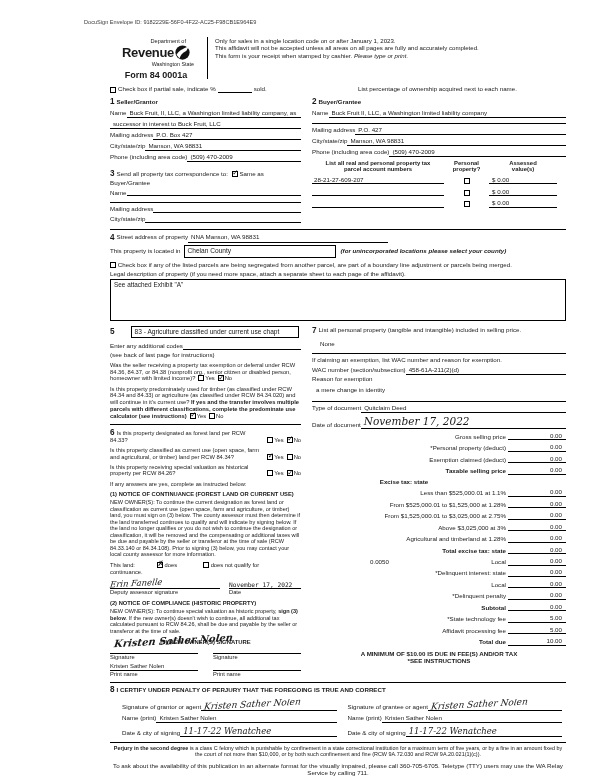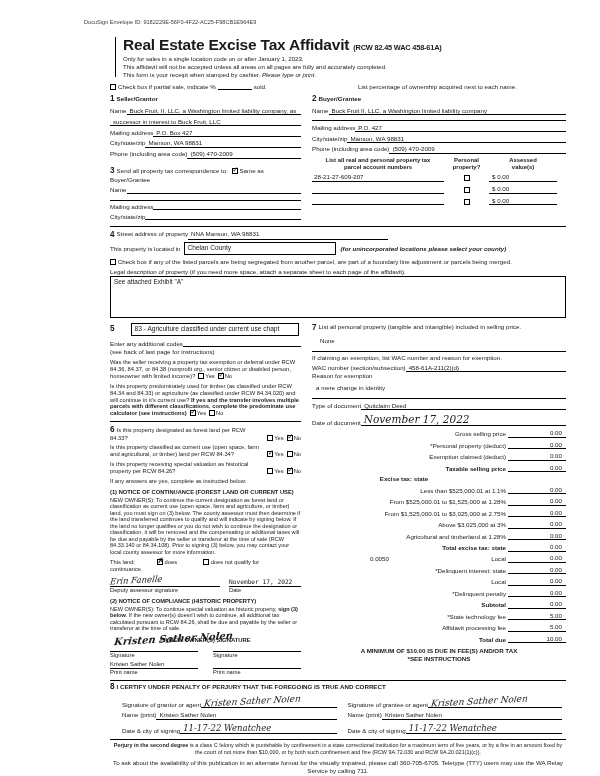--- a/index.html
+++ b/index.html
@@ -79,23 +79,34 @@
 </style>
 </head>
 <body>
 
 <div class="page">
   <div class="docusign">DocuSign Envelope ID: 9182229E-56F0-4F22-AC25-F98CB1E964E9</div>
 
   <div class="content">
 
     <div class="hdr">
+      <div class="logo">
+        <div class="dept">Department of</div>
+        <div class="revrow">
+          <span class="rev">Revenue</span>
+          <svg width="15" height="15" viewBox="0 0 20 20">
+              <circle cx="10" cy="10" r="9.5" fill="#111"></circle>
+              <path d="M2 13 C7 5,13 5,19 1 L15 8 C11 10,8 12,6 18 Z" fill="#fff"></path>
+            </svg>
+        </div>
+        <div class="wstate">Washington State</div>
+        <div class="formno">Form 84 0001a</div>
+      </div>
       <div class="hdr-div"></div>
       <div class="titleblk">
-        <div class="title"><span>Real Estate Excise Tax Affidavit</span> <small>(RCW 82.45 WAC 458-61A)</small></div>
         <div class="tsub">Only for sales in a single location code on or after January 1, 2023.</div>
         <div class="tsub">This affidavit will not be accepted unless all areas on all pages are fully and accurately completed.</div>
         <div class="tsub"><span>This form is your receipt when stamped by cashier.</span> <em>Please type or print.</em></div>
       </div>
     </div>
 
     <div class="row" style="margin-top:4px;">
       <div style="width:220px; display:flex; align-items:flex-end;">
         <span class="cb">
             <i></i>

